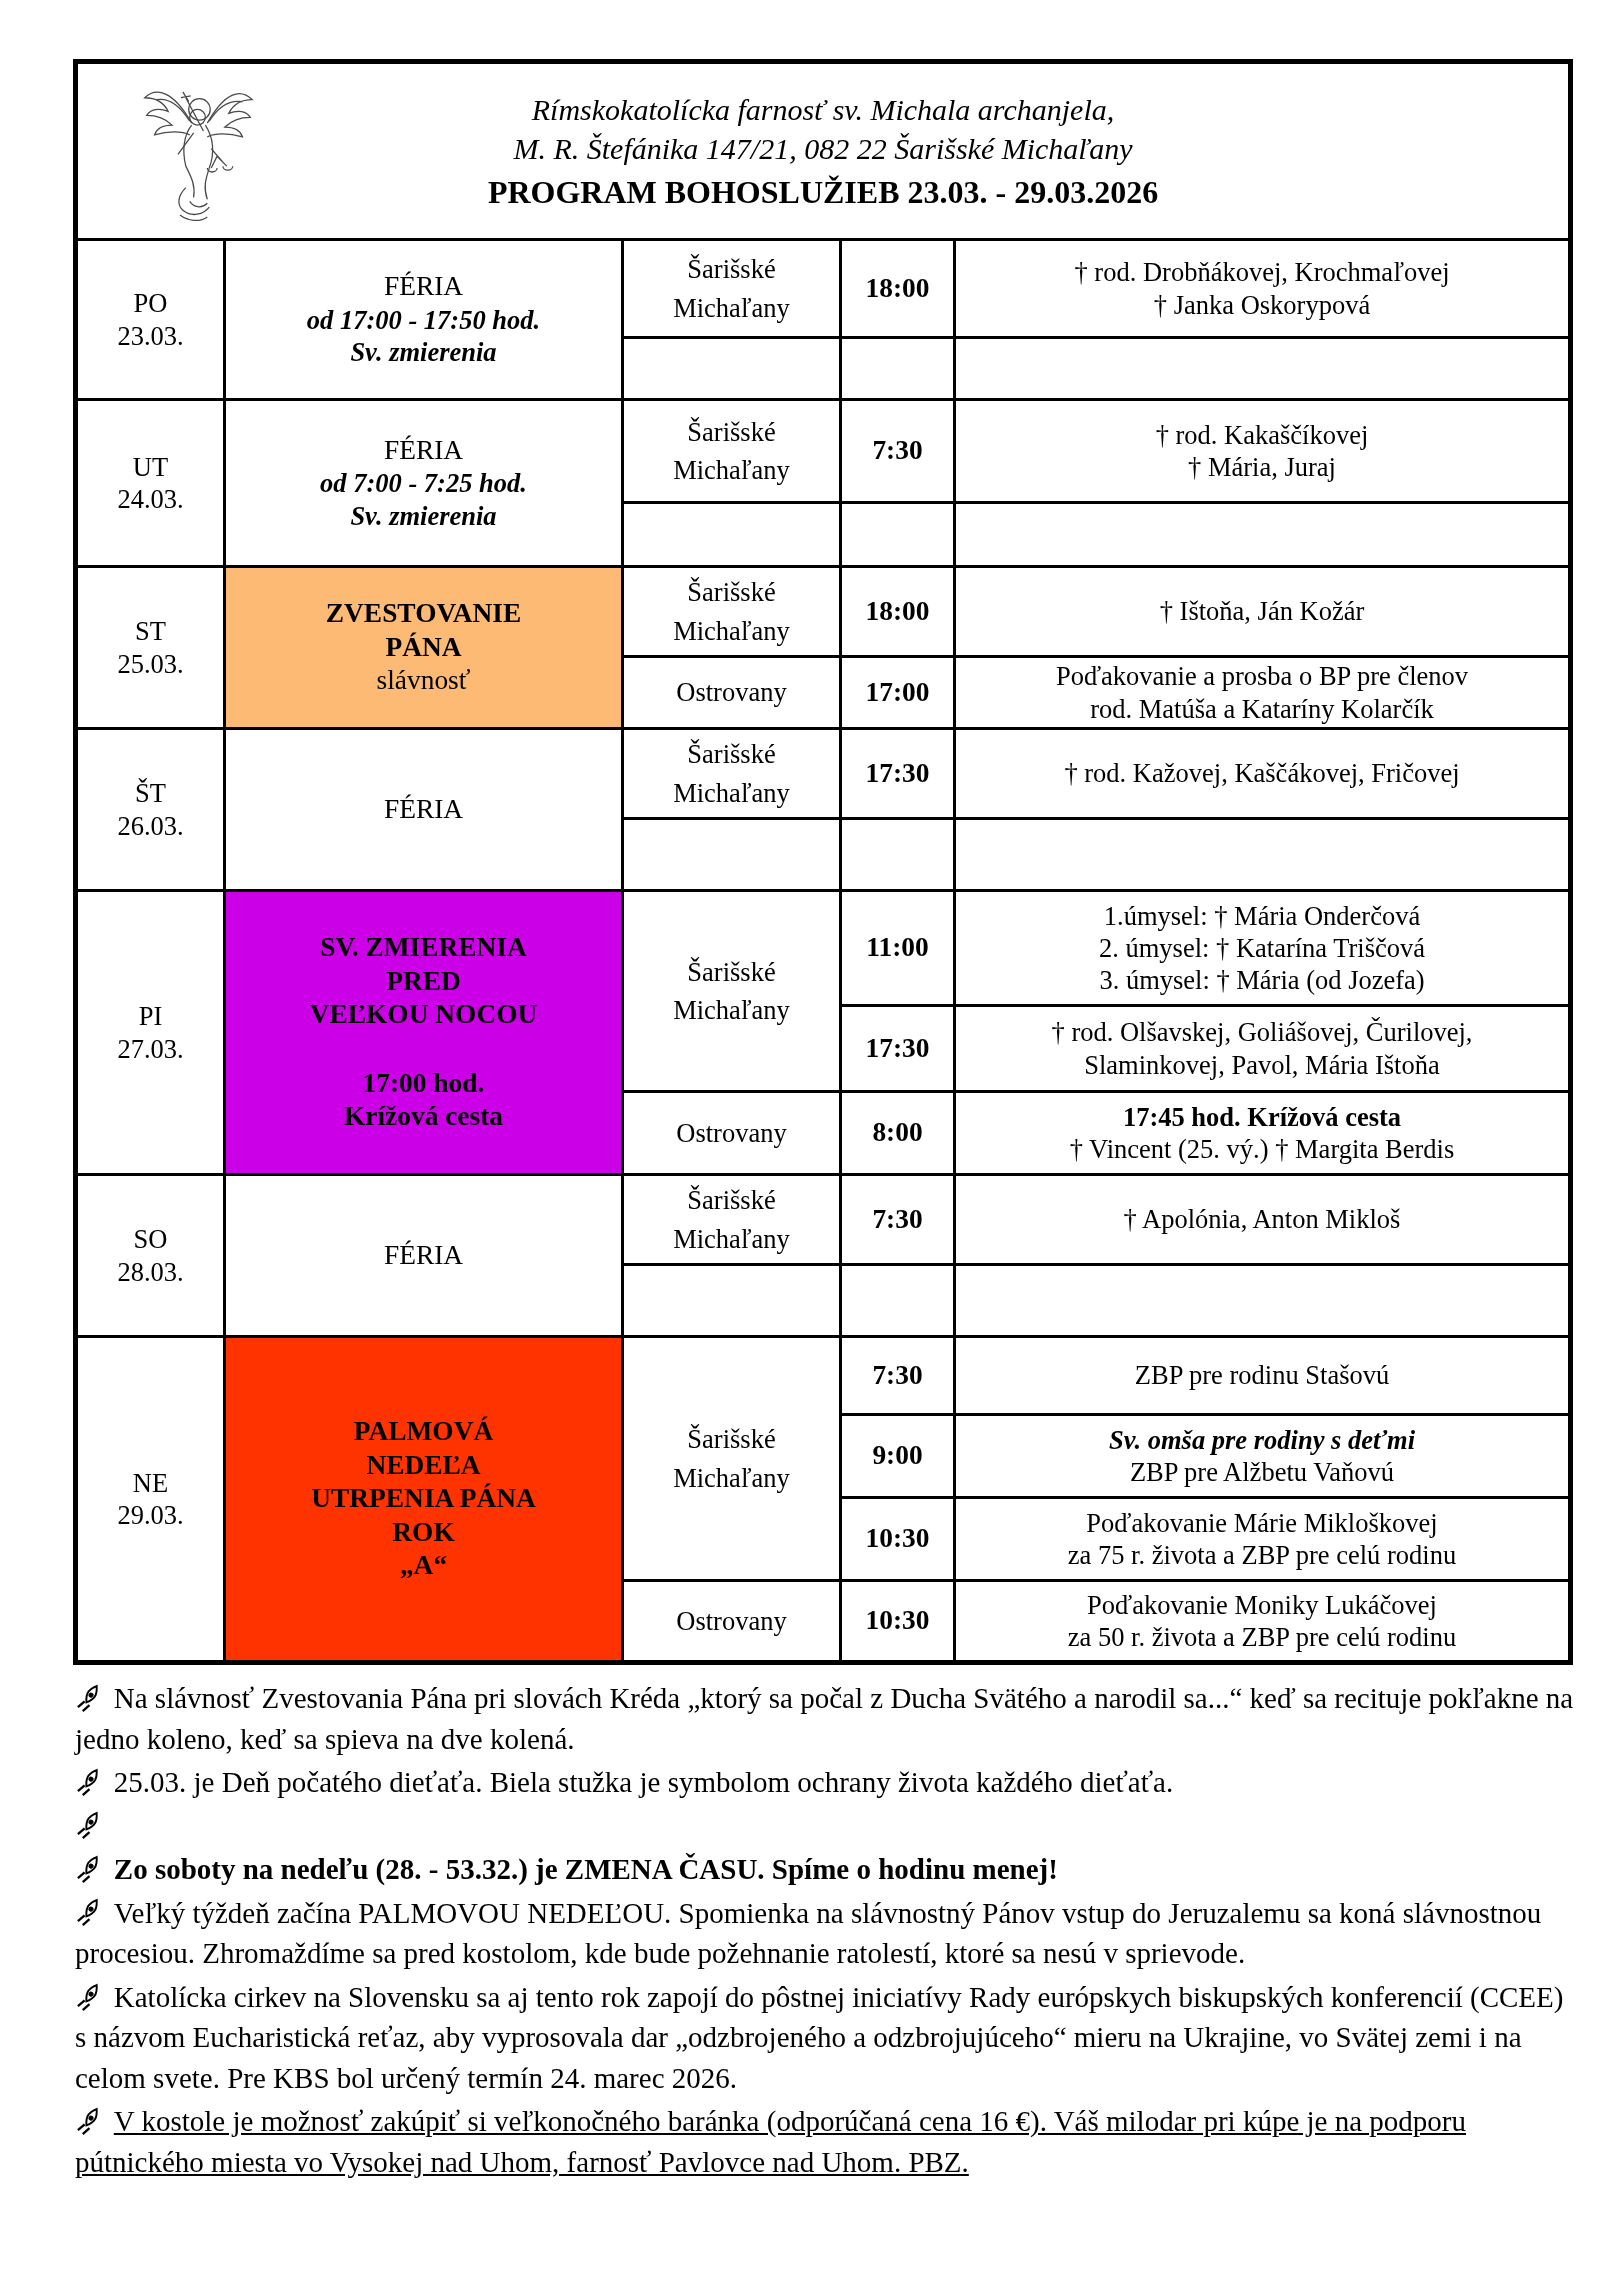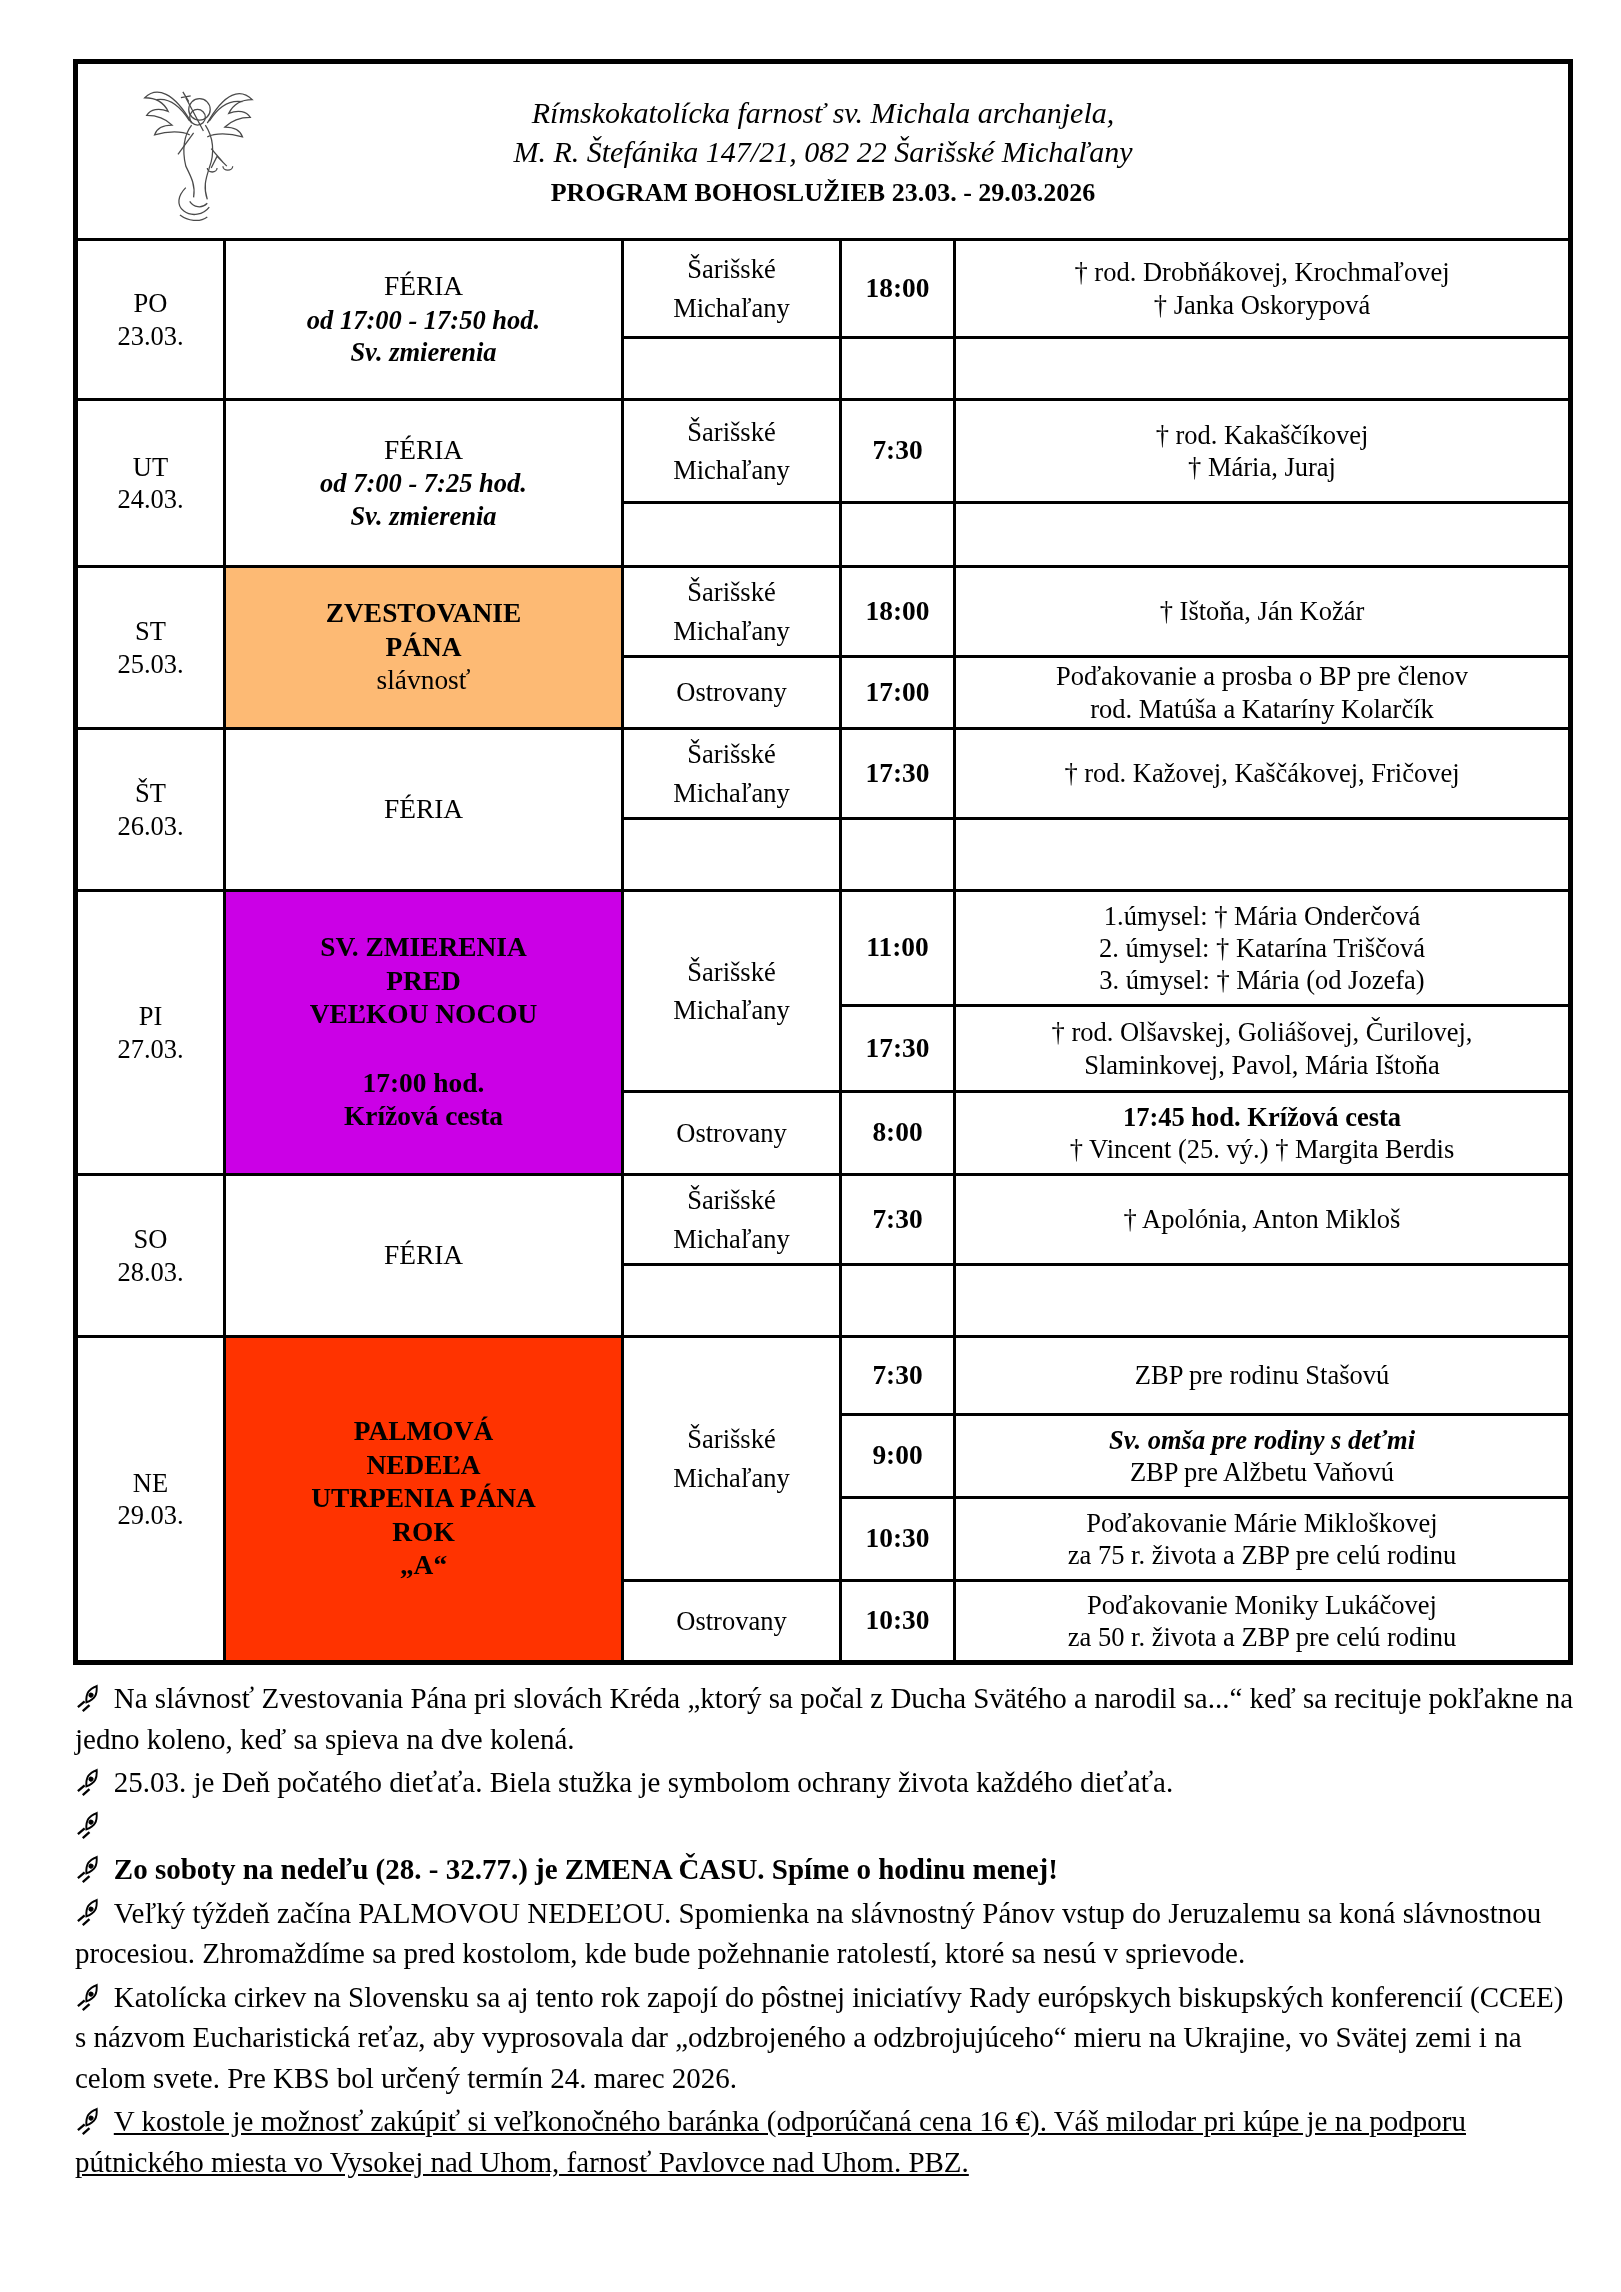--- a/index.html
+++ b/index.html
@@ -31,21 +31,21 @@
   col.c-day{width:149px;}
   col.c-feast{width:398px;}
   col.c-place{width:218px;}
   col.c-time{width:114px;}
   col.c-int{width:616px;}
 
   
   td.header-cell{position:relative;height:170px;border-bottom:3.9px solid #000;}
   .logo-wrap{position:absolute;left:57px;top:7.8px;width:127px;height:157px;}
   .h-it{font-style:italic;font-size:30px;line-height:1.3;}
-  .h-title{font-weight:bold;font-size:26px;margin-top:5.9px;}
+  .h-title{font-weight:bold;font-size:32px;margin-top:5.9px;}
 
   
   .day-cell div{font-size:26.5px;}
   .feast-main{font-size:27.4px;}
   .f-bi{font-weight:bold;font-style:italic;font-size:26.5px;}
   .f-b{font-weight:bold;font-size:27.4px;}
   .f-gap{height:35px;}
   td.time-cell{font-weight:bold;font-size:27.4px;font-family:Liberation Serif, serif;}
   td.place-cell{font-size:26.5px;line-height:1.45;}
   .i-line{font-size:26.5px;}
@@ -339,21 +339,21 @@
           </svg></span>
   </div>
   <div class="note n-bold">
     <span class="nicon"><svg width="29" height="29" viewBox="0 0 30 30">
             <g transform="rotate(32 15 15)" stroke="#000" stroke-width="2" fill="none">
               <path d="M15 1 C 20 8, 21 13, 15 21 C 9 13, 10 8, 15 1 Z"></path>
               <circle cx="15" cy="12" r="1.6" fill="#000"></circle>
             </g>
             <line x1="3" y1="25" x2="10" y2="19" stroke="#000" stroke-width="2.4"></line>
             <line x1="8" y1="29" x2="15" y2="23" stroke="#000" stroke-width="2.4"></line>
-          </svg></span><span class="ntext">Zo soboty na nedeľu (28. - 32.77.) je ZMENA ČASU. Spíme o hodinu menej!</span>
+          </svg></span><span class="ntext">Zo soboty na nedeľu (28. - 53.32.) je ZMENA ČASU. Spíme o hodinu menej!</span>
   </div>
   <div class="note">
     <span class="nicon"><svg width="29" height="29" viewBox="0 0 30 30">
             <g transform="rotate(32 15 15)" stroke="#000" stroke-width="2" fill="none">
               <path d="M15 1 C 20 8, 21 13, 15 21 C 9 13, 10 8, 15 1 Z"></path>
               <circle cx="15" cy="12" r="1.6" fill="#000"></circle>
             </g>
             <line x1="3" y1="25" x2="10" y2="19" stroke="#000" stroke-width="2.4"></line>
             <line x1="8" y1="29" x2="15" y2="23" stroke="#000" stroke-width="2.4"></line>
           </svg></span><span class="ntext">Veľký týždeň začína PALMOVOU NEDEĽOU. Spomienka na slávnostný Pánov vstup do Jeruzalemu sa koná slávnostnou procesiou. Zhromaždíme sa pred kostolom, kde bude požehnanie ratolestí, ktoré sa nesú v sprievode.</span>

